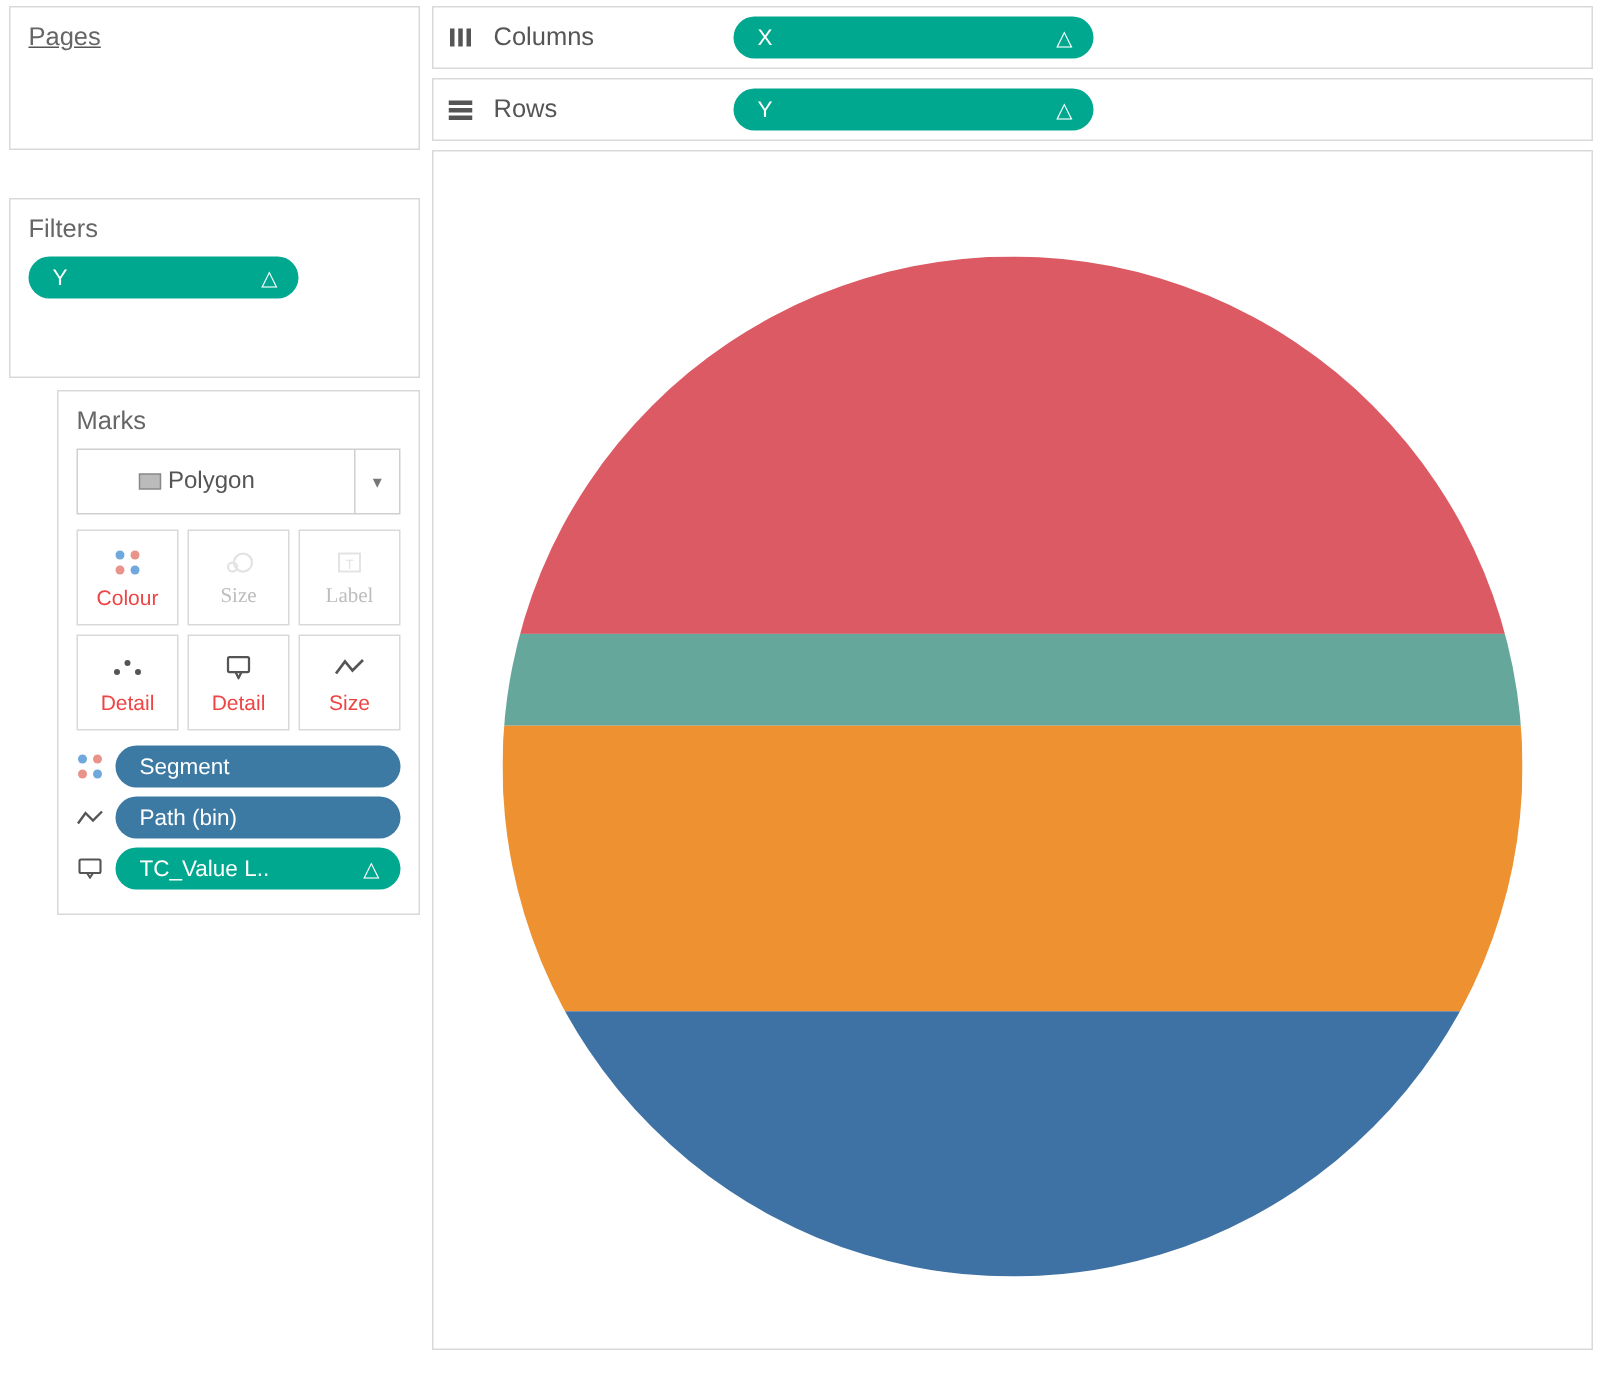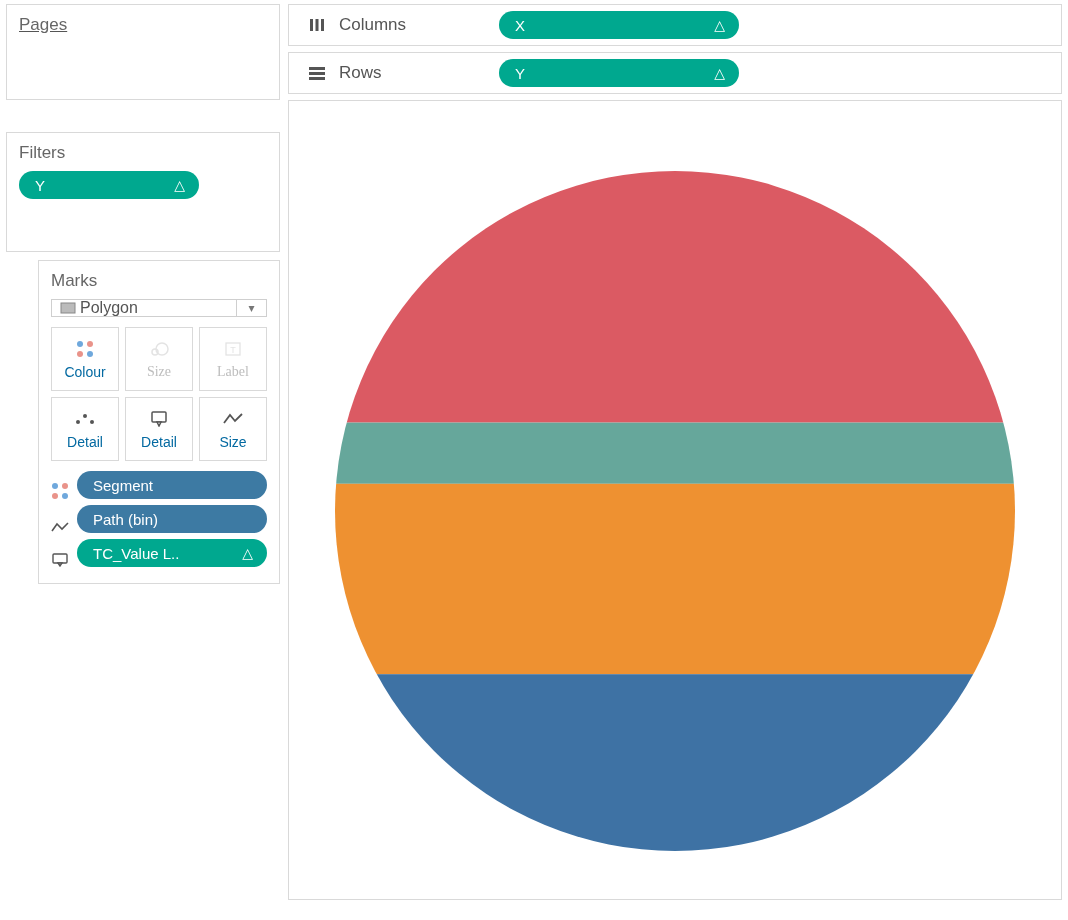--- a/index.html
+++ b/index.html
@@ -58,24 +58,25 @@
   .pill .delta {
     font-size: 14px;
     margin-left: 8px;
   }
 
   
   .mark-type {
     display: flex;
     align-items: center;
     border: 1px solid #cfcfcf;
-    height: 18px;
+    height: 44px;
     margin-bottom: 10px;
     cursor: pointer;
     background: #fff;
+    padding-left: 32px;
   }
   .mark-type .mt-icon {
     width: 26px;
     display: flex;
     align-items: center;
     justify-content: center;
     color: #888;
     font-size: 14px;
     padding-left: 6px;
   }
@@ -115,30 +116,30 @@
     background: #fff;
   }
   .mark-btn .mi {
     height: 22px;
     display: flex;
     align-items: center;
     justify-content: center;
   }
   .mark-btn .ml {
     font-size: 14px;
-    color: #0369a1;
+    color: #ef4444;
   }
   .mark-btn.disabled .ml { color: #bdbdbd; font-family: Liberation Serif, serif; }
   .mark-btn.disabled svg { opacity: 0.5; }
 
   
   .enc-list { display: flex; flex-direction: column; gap: 6px; }
   .enc-row {
     display: flex;
-    align-items: flex-end;
+    align-items: center;
     gap: 8px;
   }
   .enc-row .ei {
     width: 22px;
     display: flex;
     align-items: center;
     justify-content: center;
   }
   .enc-row .pill { min-width: 190px; }
 
@@ -147,21 +148,21 @@
     flex: 1;
     display: flex;
     flex-direction: column;
     gap: 6px;
   }
   .shelf {
     border: 1px solid #d9d9d9;
     height: 42px;
     display: flex;
     align-items: center;
-    padding: 0 20px;
+    padding: 0 10px;
     gap: 10px;
   }
   .shelf .shelf-icon { width: 20px; display:flex; align-items:center; color:#555;}
   .shelf .shelf-label { width: 150px; font-size: 17px; color: #555; }
   .shelf .pill { min-width: 240px; }
 
   .viz {
     border: 1px solid #d9d9d9;
     flex: 1;
     min-height: 800px;

